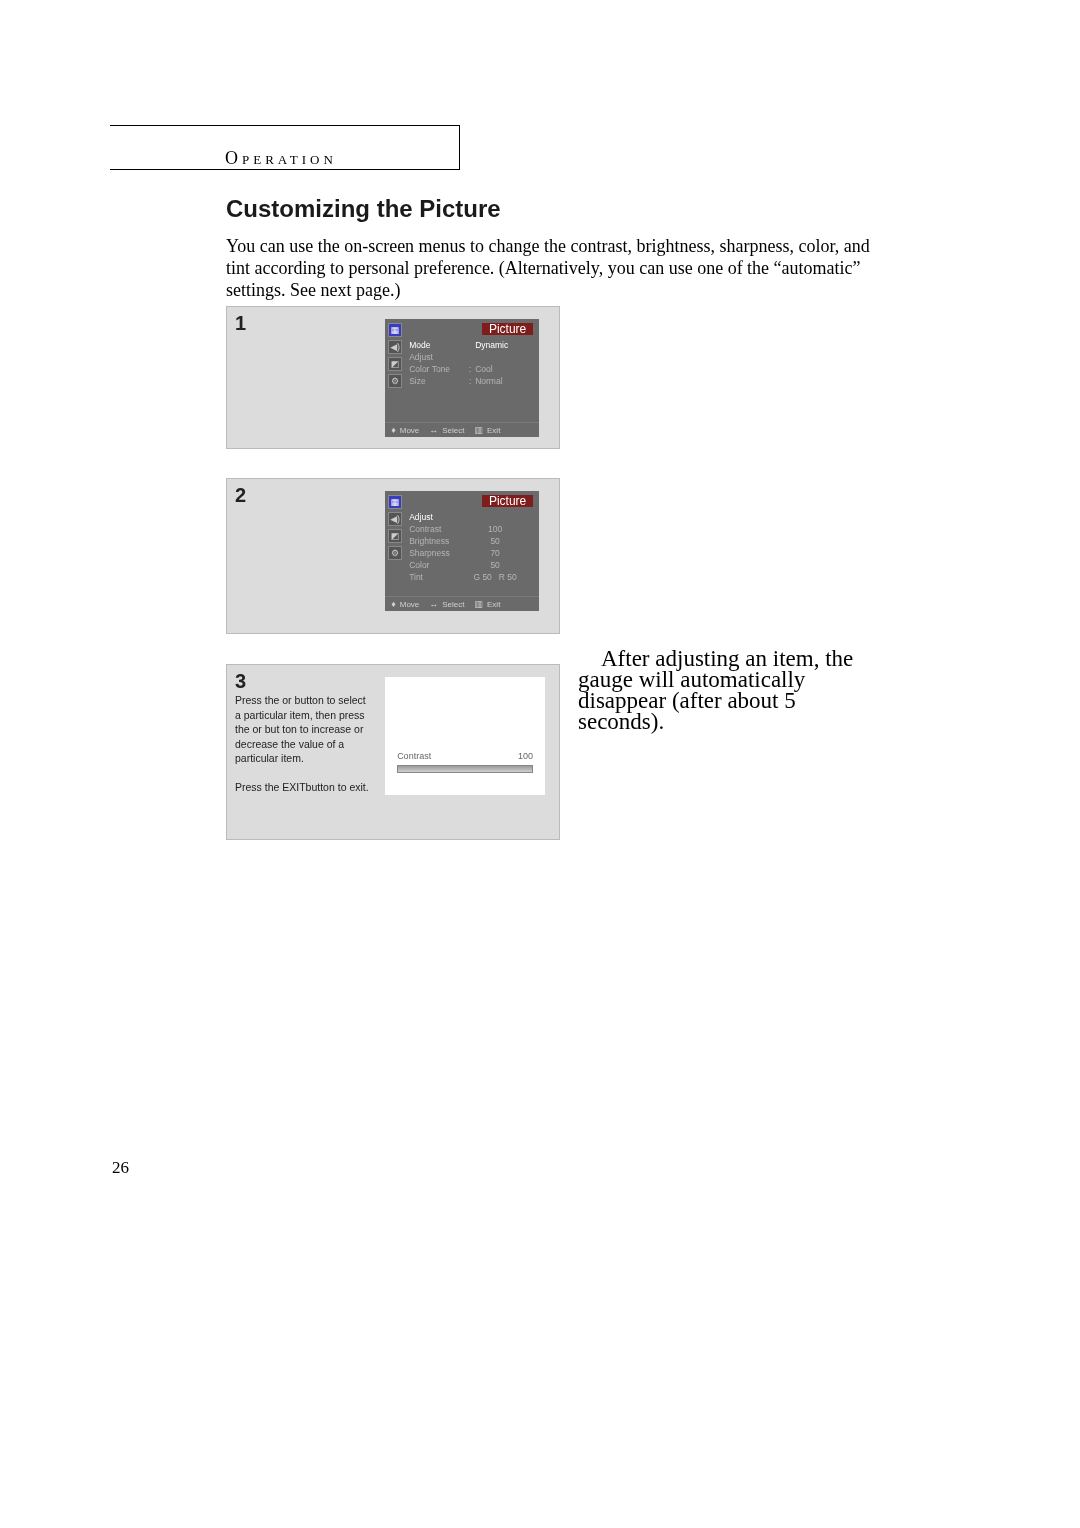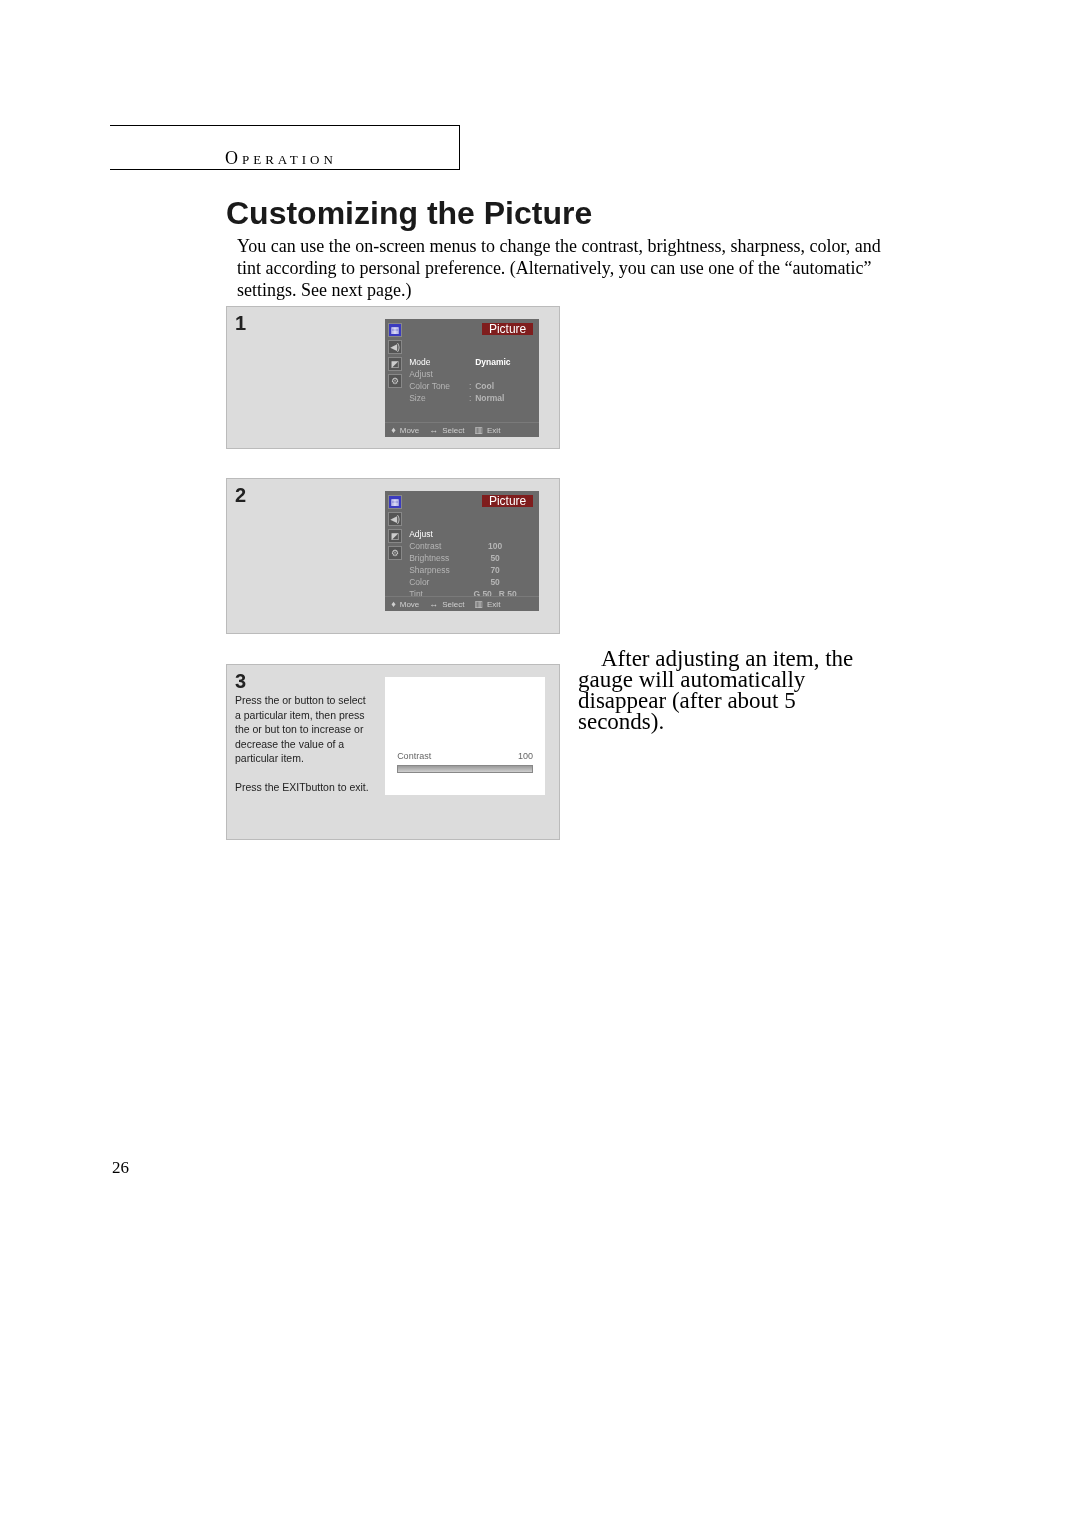--- a/index.html
+++ b/index.html
@@ -38,33 +38,32 @@
     padding-left: 115px;
   }
 
   
   .title {
     position: absolute;
     left: 226px;
     top: 195px;
     font-family: Arial, Helvetica, sans-serif;
     font-weight: bold;
-    font-size: 32px;
+    font-size: 24px;
     color: #1a1a1a;
   }
 
   
   .intro {
     position: absolute;
     left: 226px;
     top: 235px;
     width: 660px;
     font-size: 18px;
     line-height: 22px;
-    margin-left: 11px;
   }
 
   
   .step-wrap {
     position: absolute;
     left: 226px;
     width: 334px;
     background: #dcdcdc;
     border: 1px solid #bbb;
     box-sizing: border-box;
@@ -152,24 +151,24 @@
     top: 20px;
     width: 128px;
   }
   .osd-row {
     display: flex;
     flex-direction: row;
     font-size: 8.5px;
     line-height: 12px;
     color: #b5b5b5;
   }
-  .osd-row.hi { color: #fff; margin-top: 17px; }
+  .osd-row.hi { color: #fff; }
   .osd-label { width: 56px; }
   .osd-colon { width: 10px; text-align:center; }
-  .osd-value { flex: 1; text-align: left; font-weight: bold; }
+  .osd-value { flex: 1; text-align: left; }
   .osd-value.center { text-align: center; padding-right: 12px;}
   .osd-value.split { display:flex; gap:7px; justify-content:center; padding-right:12px;}
 
   .osd-footer {
     position: absolute;
     left: 0; right: 0; bottom: 0;
     height: 14px;
     display: flex;
     align-items: center;
     gap: 10px;

